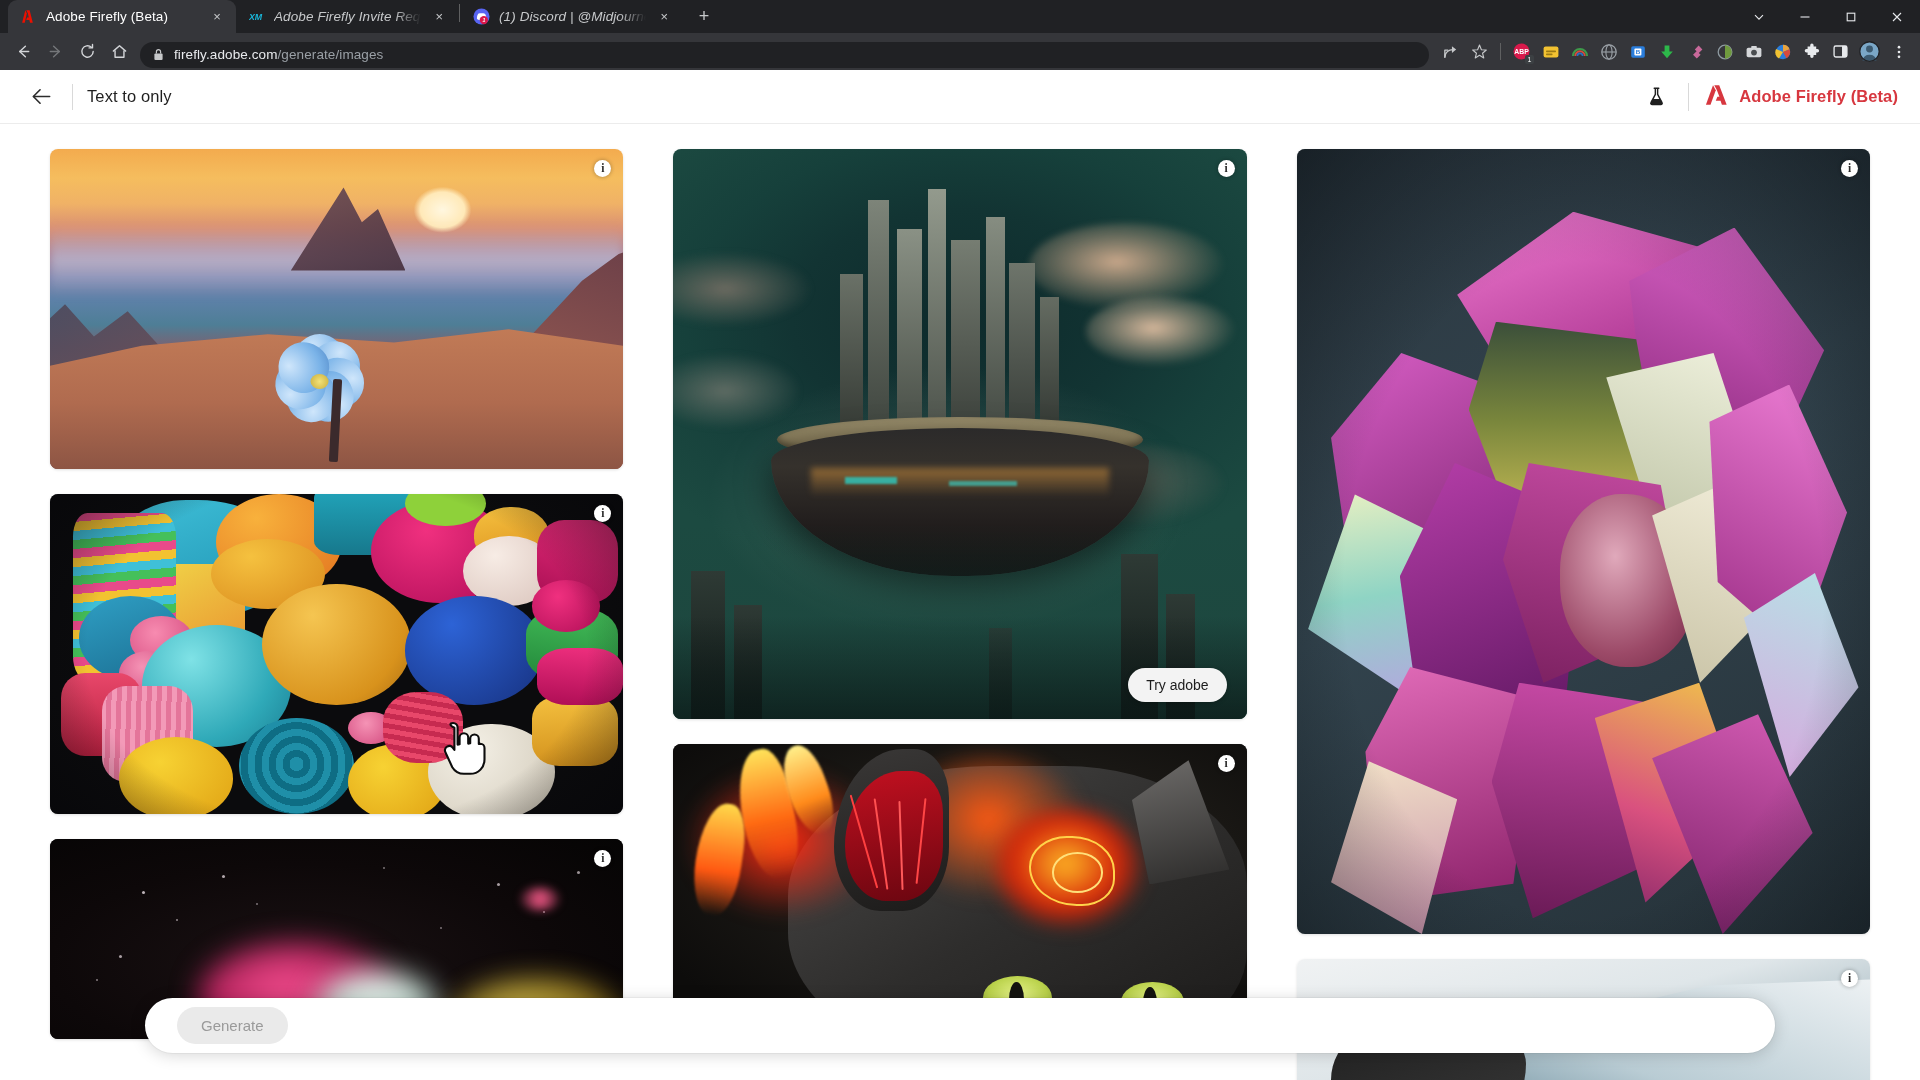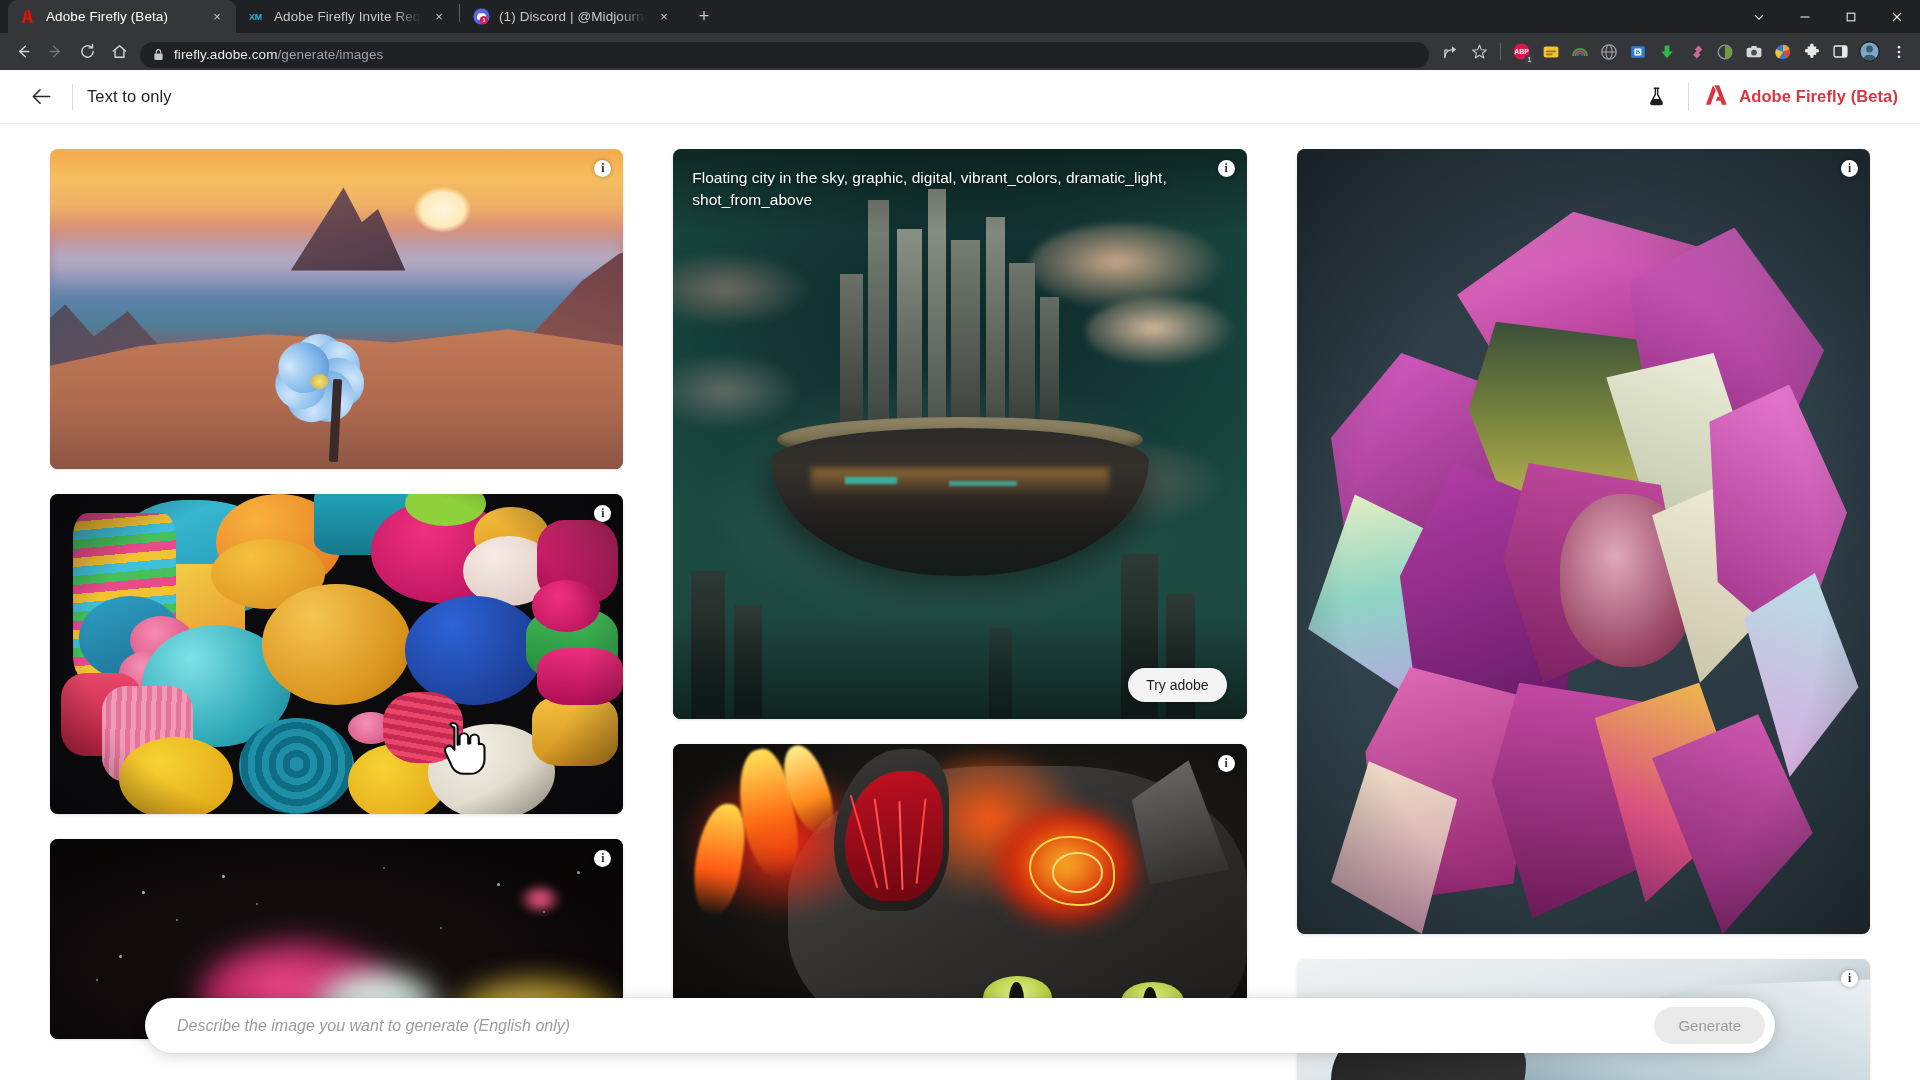--- a/index.html
+++ b/index.html
@@ -16,21 +16,21 @@
   .tabstrip {
     height:33px; background:#202124; display:flex; align-items:flex-end;
     position:relative; flex:0 0 33px; padding-left:8px;
   }
   .tab {
     height:33px; display:flex; align-items:center; gap:9px;
     padding:0 10px 0 12px; border-radius:9px 9px 0 0;
     font-size:13.5px; color:#c6c8ca; position:relative; min-width:0;
   }
   .tab.active { background:#35363a; color:#ffffff; width:228px; }
-  .tab.inactive { width:222px; }
+  .tab.inactive { width:222px;font-style:italic; }
   .tab .favicon { width:17px; height:17px; flex:0 0 17px; display:flex; align-items:center; justify-content:center; }
   .tab .tab-title {
     flex:1 1 auto; white-space:nowrap; overflow:hidden;
     font-size:13.5px; letter-spacing:.1px;
   }
   .tab.inactive .tab-title {
     -webkit-mask-image:linear-gradient(to right,#000 82%,transparent 100%);
     mask-image:linear-gradient(to right,#000 82%,transparent 100%);
   }
   .tab .tab-close {
@@ -660,21 +660,20 @@
             <div style="position:absolute;left:48%;top:58.2%;width:12%;height:1%;background:#35d8cf;opacity:.6;filter:blur(1px);"></div>
 
             <div class="haze"></div>
             <div class="fgtower" style="left:3%;top:74%;width:6%;height:26%;"></div>
             <div class="fgtower" style="left:10.5%;top:80%;width:5%;height:20%;"></div>
             <div class="fgtower" style="left:78%;top:71%;width:6.5%;height:29%;"></div>
             <div class="fgtower" style="left:86%;top:78%;width:5%;height:22%;"></div>
             <div class="fgtower" style="left:55%;top:84%;width:4%;height:16%;opacity:.7;"></div>
             <div style="position:absolute;left:0;right:0;bottom:0;height:18%;background:linear-gradient(to top,rgba(10,24,22,.75),rgba(10,24,22,0));"></div>
           </div>
-          <div class="prompt-overlay">Floating city in the sky, graphic, digital, vibrant_colors, dramatic_light, shot_from_above</div>
           <div class="info-badge">i</div>
           <button class="try-prompt">Try adobe</button>
         </div>
 
         <div class="card art-firecat" style="height:270px;">
           <div class="card-img">
             <div class="bg"></div>
             <div class="head"></div>
             <div class="glowred" style="left:2%;top:8%;width:34%;height:56%;background:radial-gradient(ellipse at 50% 50%,#ff2a12,rgba(160,16,6,0) 72%);"></div>
             <div class="glowred" style="left:38%;top:4%;width:34%;height:54%;background:radial-gradient(ellipse at 50% 44%,#ff5a12,rgba(170,40,6,0) 70%);"></div>
@@ -732,21 +731,20 @@
             <div class="shape2"></div>
             <div class="shape1"></div>
           </div>
           <div class="info-badge">i</div>
         </div>
 
       </div>
     </div>
 
     <div class="prompt-bar">
-      <input class="prompt-input" type="text" placeholder="Describe the image you want to generate (English only)" style="">
       <button class="generate-btn">Generate</button>
     </div>
 
     <div class="cursor-hand" style="left:440px; top:650px;">
       <svg width="46" height="58" viewBox="0 0 46 58">
         <path d="M13 3 c2.6 0 4.6 2 4.6 4.6 v17 l2-0.4 v-6.6 c0-2.4 1.9-4.3 4.3-4.3 s4.3 1.9 4.3 4.3 v6 l2-0.3 v-4.5 c0-2.4 1.9-4.3 4.3-4.3 s4.3 1.9 4.3 4.3 v5.2 l1.6-0.2 c2.3 0 4.1 1.9 4.1 4.2 v11.2 c0 8.3-5.9 14.6-14.4 14.6 h-6.2 c-5.3 0-9-2.3-11.6-6.6 L5.5 32.5 c-1.2-2.1-0.5-4.7 1.6-5.9 1.9-1.1 4.3-0.6 5.6 1.1 l1.7 2.3 V7.6 C8.4 5 10.4 3 13 3 Z" fill="#ffffff" stroke="#0d0d0d" stroke-width="2.1" stroke-linejoin="round"></path>
       </svg>
     </div>
 
   </div>

